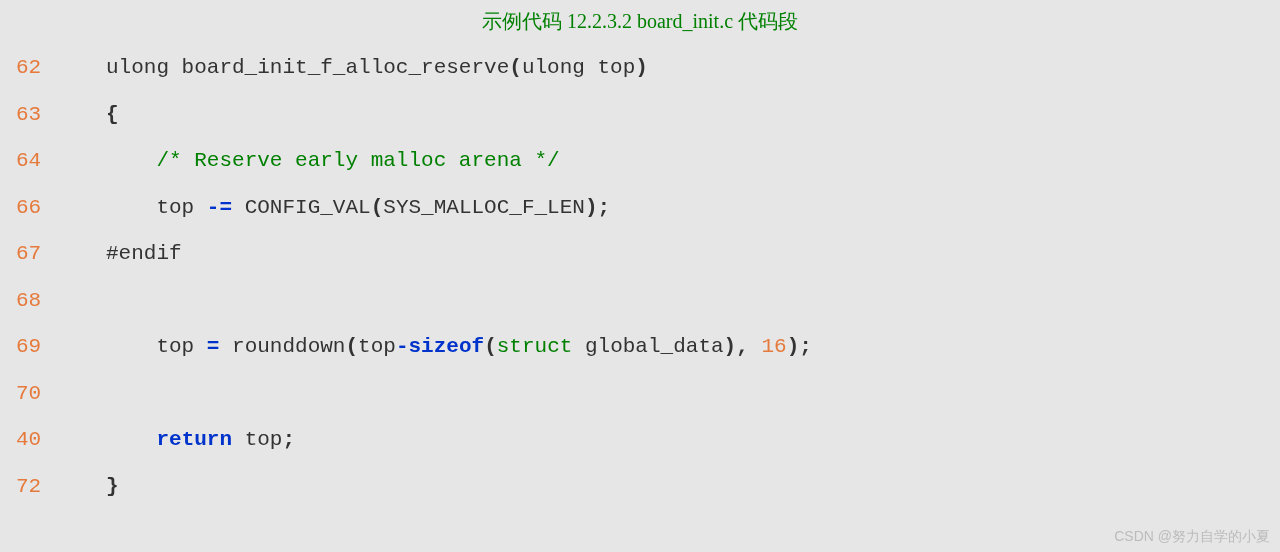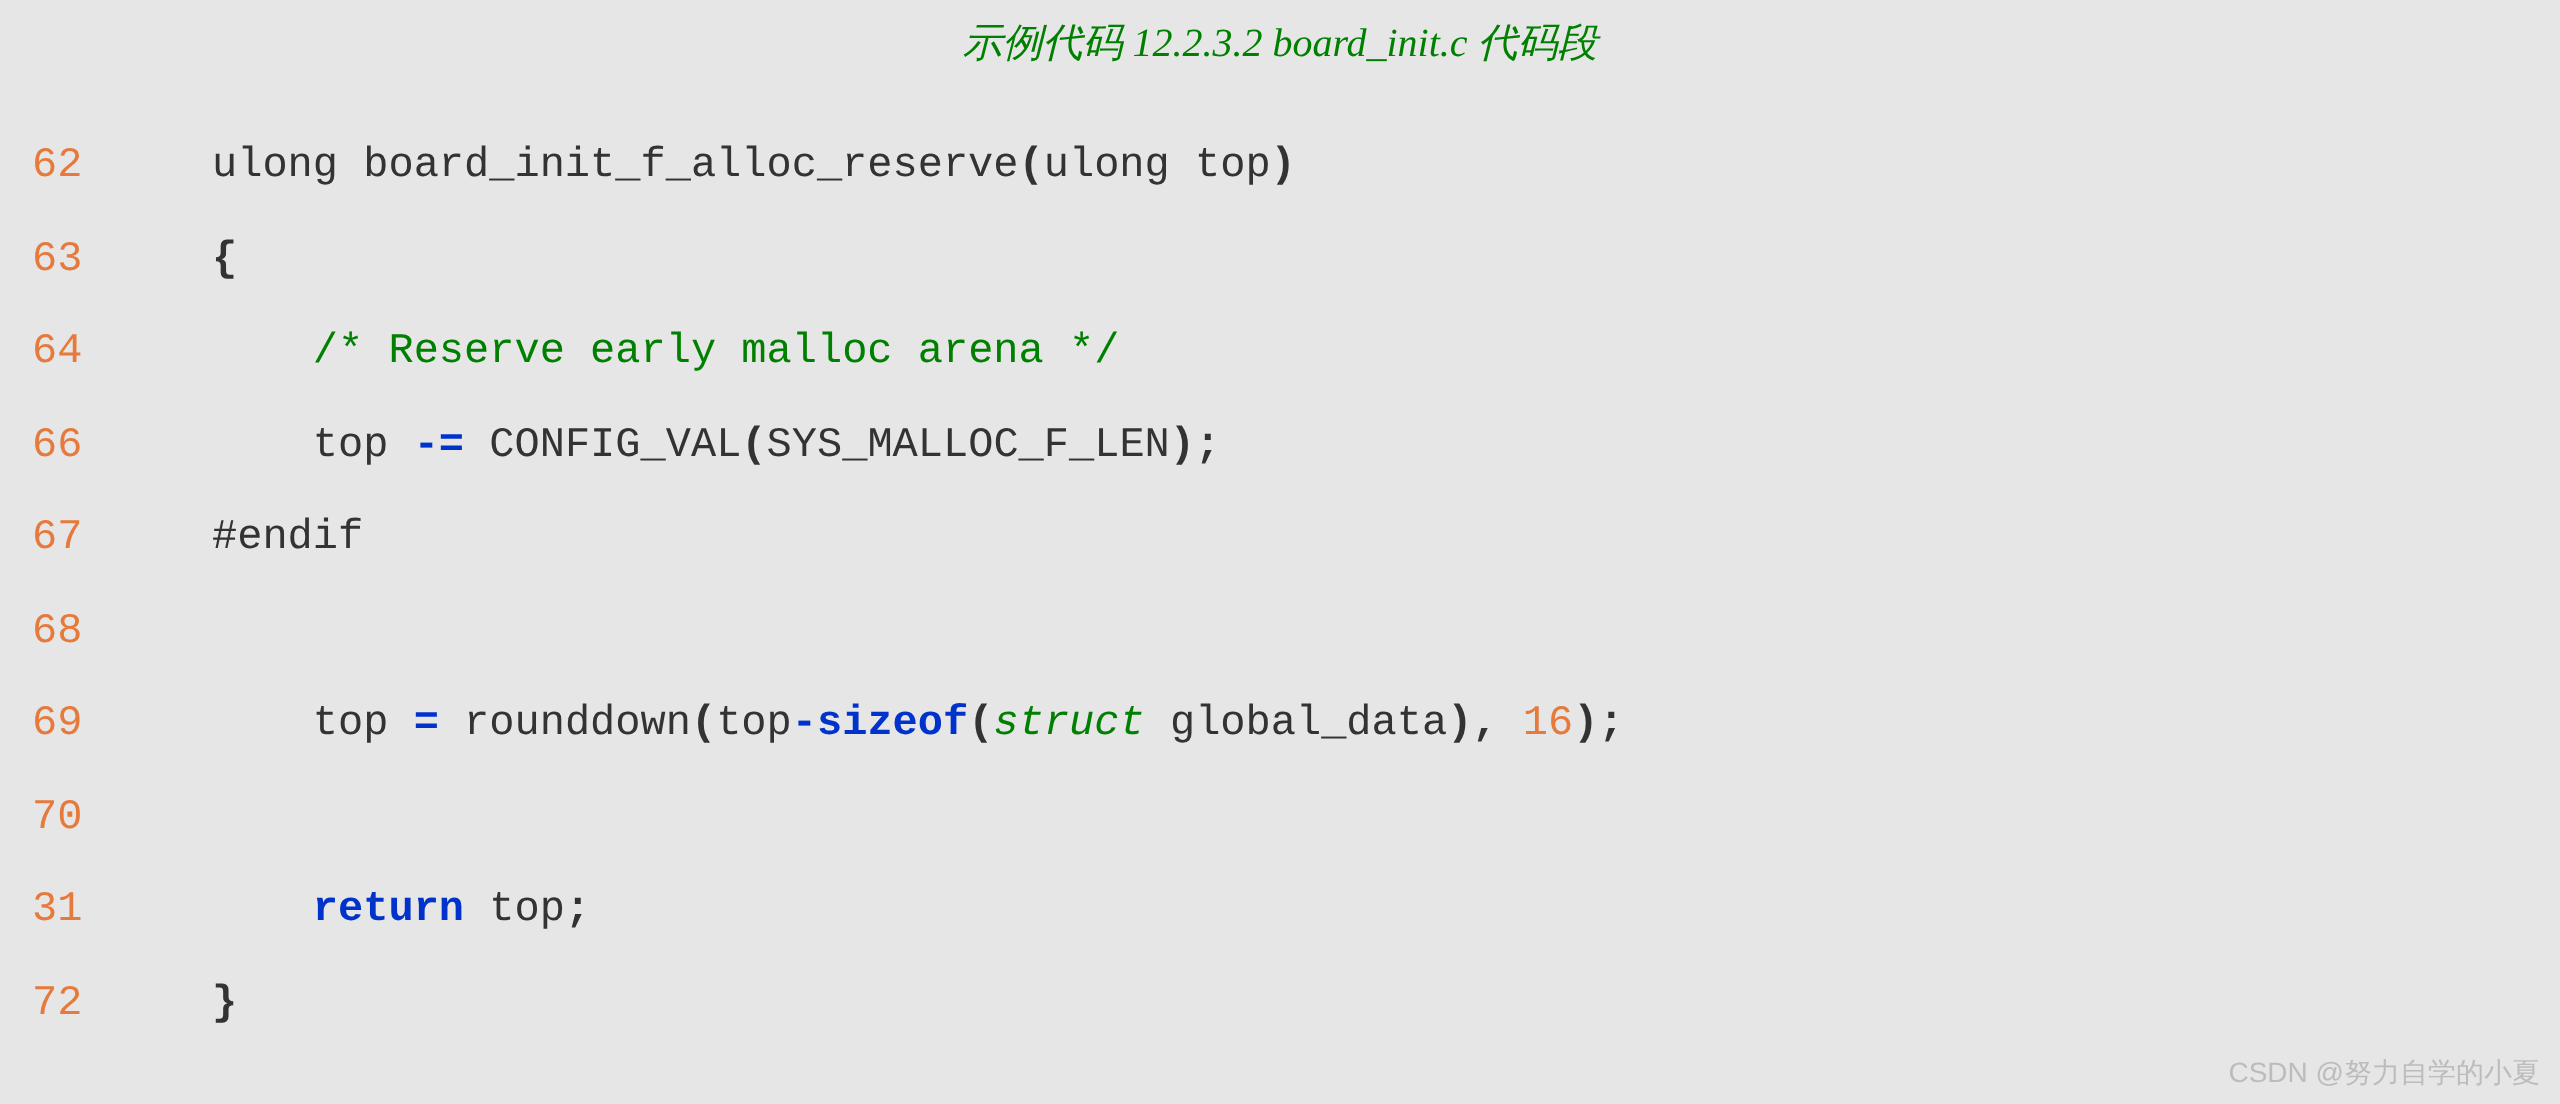--- a/index.html
+++ b/index.html
@@ -14,22 +14,21 @@
       width: 1280px;
       height: 552px;
       padding-top: 8px;
       position: relative;
     }
     .title {
       text-align: center;
       color: #008000;
       font-family: "SimSun", "宋体", serif;
       font-size: 20px;
-      font-style: italic;
-      margin-bottom: 26px;
+      margin-bottom: 10px;
     }
     .code-block {
       padding-left: 16px;
     }
     .code-line {
       display: flex;
       line-height: 46.5px;
       height: 46.5px;
       white-space: pre;
       gap: 40px;
@@ -46,21 +45,20 @@
     }
     .keyword {
       color: #0033cc;
       font-weight: bold;
     }
     .comment {
       color: #008000;
     }
     .struct-kw {
       color: #008000;
-      font-style: italic;
     }
     .number {
       color: #e67a3c;
     }
     .punct {
       color: #333333;
       font-weight: bold;
     }
     .watermark {
       position: absolute;
@@ -113,21 +111,21 @@
     <span class="line-number">69</span>
     <span class="line-content"><span>    top </span><span class="keyword">=</span><span> rounddown</span><span class="punct">(</span><span>top</span><span class="keyword">-</span><span class="keyword">sizeof</span><span class="punct">(</span><span class="struct-kw">struct</span><span> global_data</span><span class="punct">),</span><span> </span><span class="number">16</span><span class="punct">);</span></span>
   </div>
 
   <div class="code-line">
     <span class="line-number">70</span>
     <span class="line-content"></span>
   </div>
 
   <div class="code-line">
-    <span class="line-number">31</span>
+    <span class="line-number">40</span>
     <span class="line-content"><span>    </span><span class="keyword">return</span><span> top</span><span class="punct">;</span></span>
   </div>
 
   <div class="code-line">
     <span class="line-number">72</span>
     <span class="line-content"><span class="punct">}</span></span>
   </div>
 
 </div>
 

